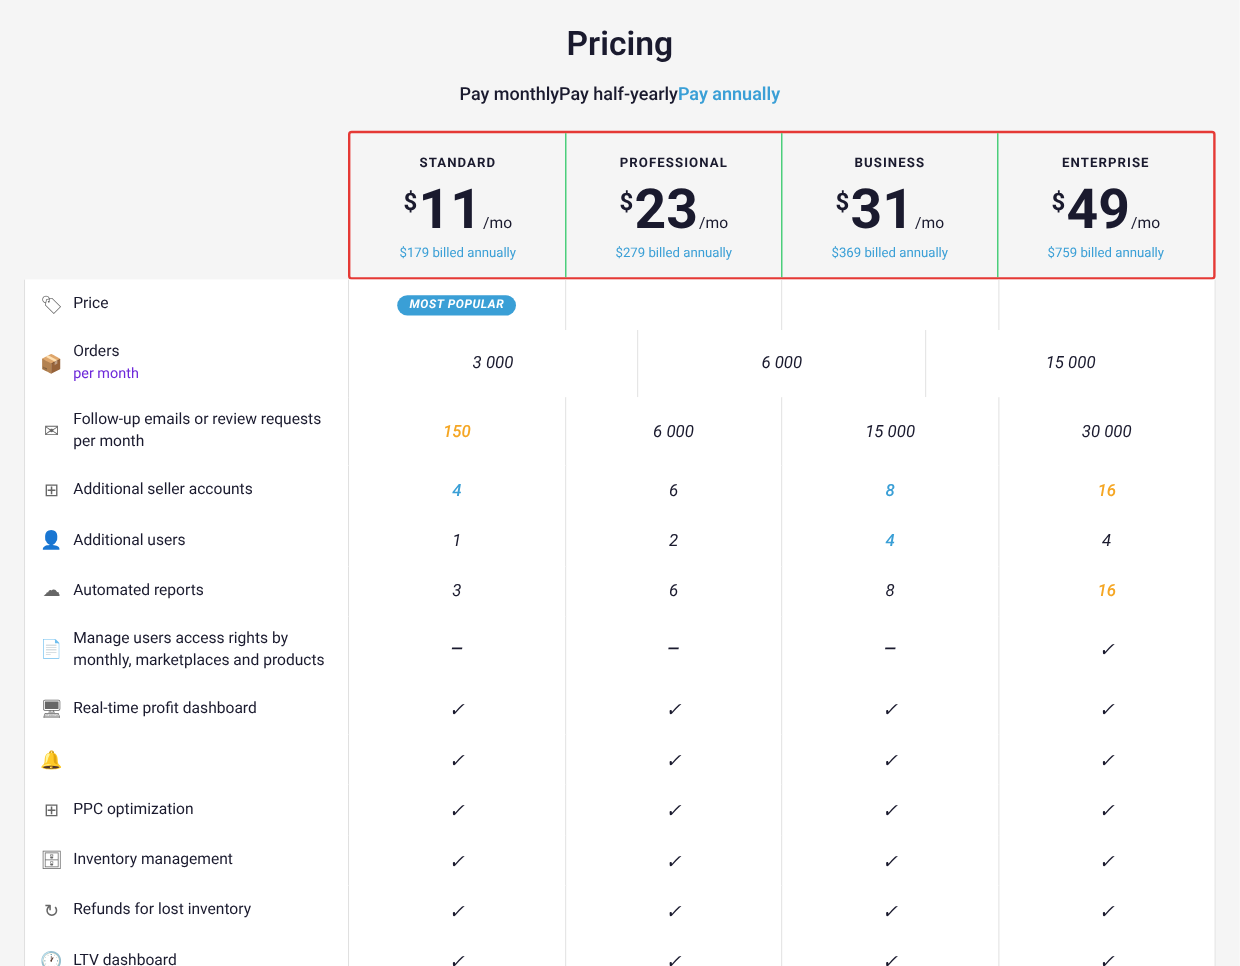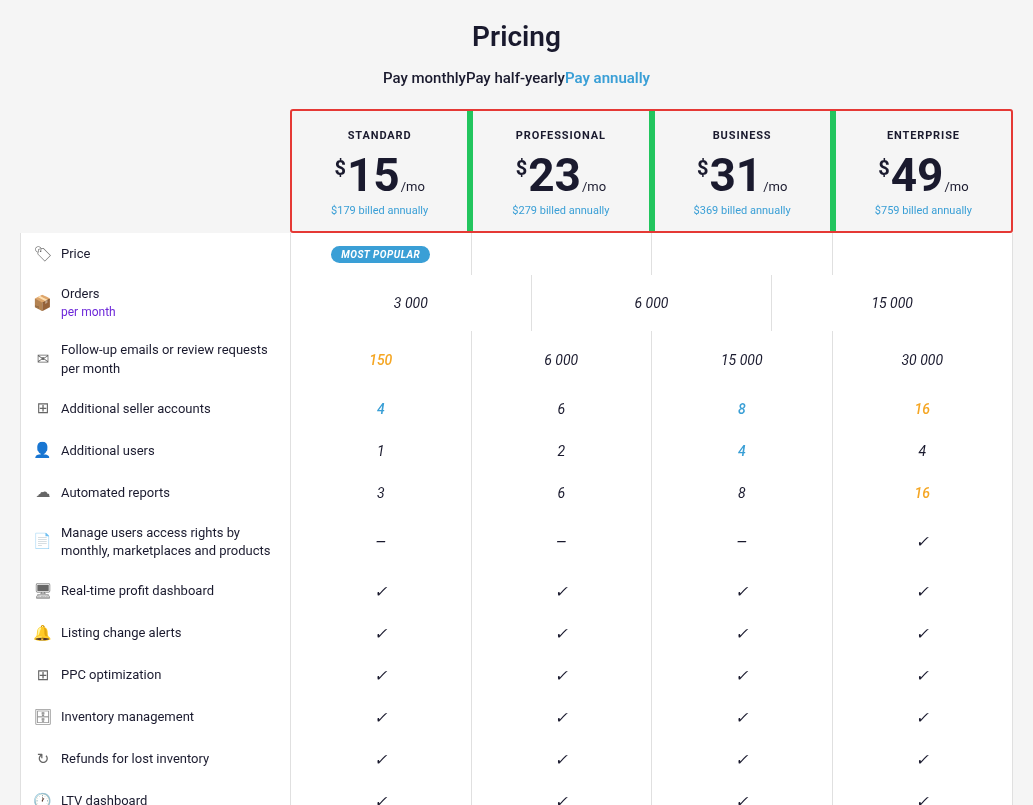--- a/index.html
+++ b/index.html
@@ -40,21 +40,21 @@
       color: #3a9fd6;
       font-weight: 600;
     }
     .pricing-table-wrapper {
       padding: 0 20px;
     }
     .plan-header-cell {
       flex: 1;
       text-align: center;
       padding: 18px 10px 14px;
-      border-right: 6px solid #22c55e;
+      border-right: 1px solid #22c55e;
     }
     .plan-header-cell:last-child {
       border-right: none;
       text-align: center;
     }
     .plan-name {
       font-size: 11px;
       font-weight: 700;
       letter-spacing: 0.08em;
       color: #1a1a2e;
@@ -194,21 +194,21 @@
 
     <div style="display:flex;">
 
       <div style="width:270px; flex-shrink:0;"></div>
 
       <div class="outer-border" style="flex:1; display:flex;">
         <div class="plan-header-cell">
           <div class="plan-name">STANDARD</div>
           <div class="plan-price-row">
             <span class="plan-currency">$</span>
-            <span class="plan-amount">15</span>
+            <span class="plan-amount">11</span>
             <span class="plan-period">/mo</span>
           </div>
           <div class="plan-billed">$179 billed annually</div>
         </div>
         <div class="plan-header-cell">
           <div class="plan-name">PROFESSIONAL</div>
           <div class="plan-price-row">
             <span class="plan-currency">$</span>
             <span class="plan-amount">23</span>
             <span class="plan-period">/mo</span>
@@ -342,21 +342,20 @@
             <span class="check-mark">✓</span>
           </div>
         <div class="plan-data-cell" style="border-right:none;">
             <span class="check-mark">✓</span>
           </div>
       </div>
 
       <div class="full-row">
         <div class="feature-label-cell">
           <span class="feature-icon">🔔</span>
-          <span class="feature-text">Listing change alerts</span>
         </div>
         <div class="plan-data-cell">
             <span class="check-mark">✓</span>
           </div>
         <div class="plan-data-cell">
             <span class="check-mark">✓</span>
           </div>
         <div class="plan-data-cell">
             <span class="check-mark">✓</span>
           </div>

